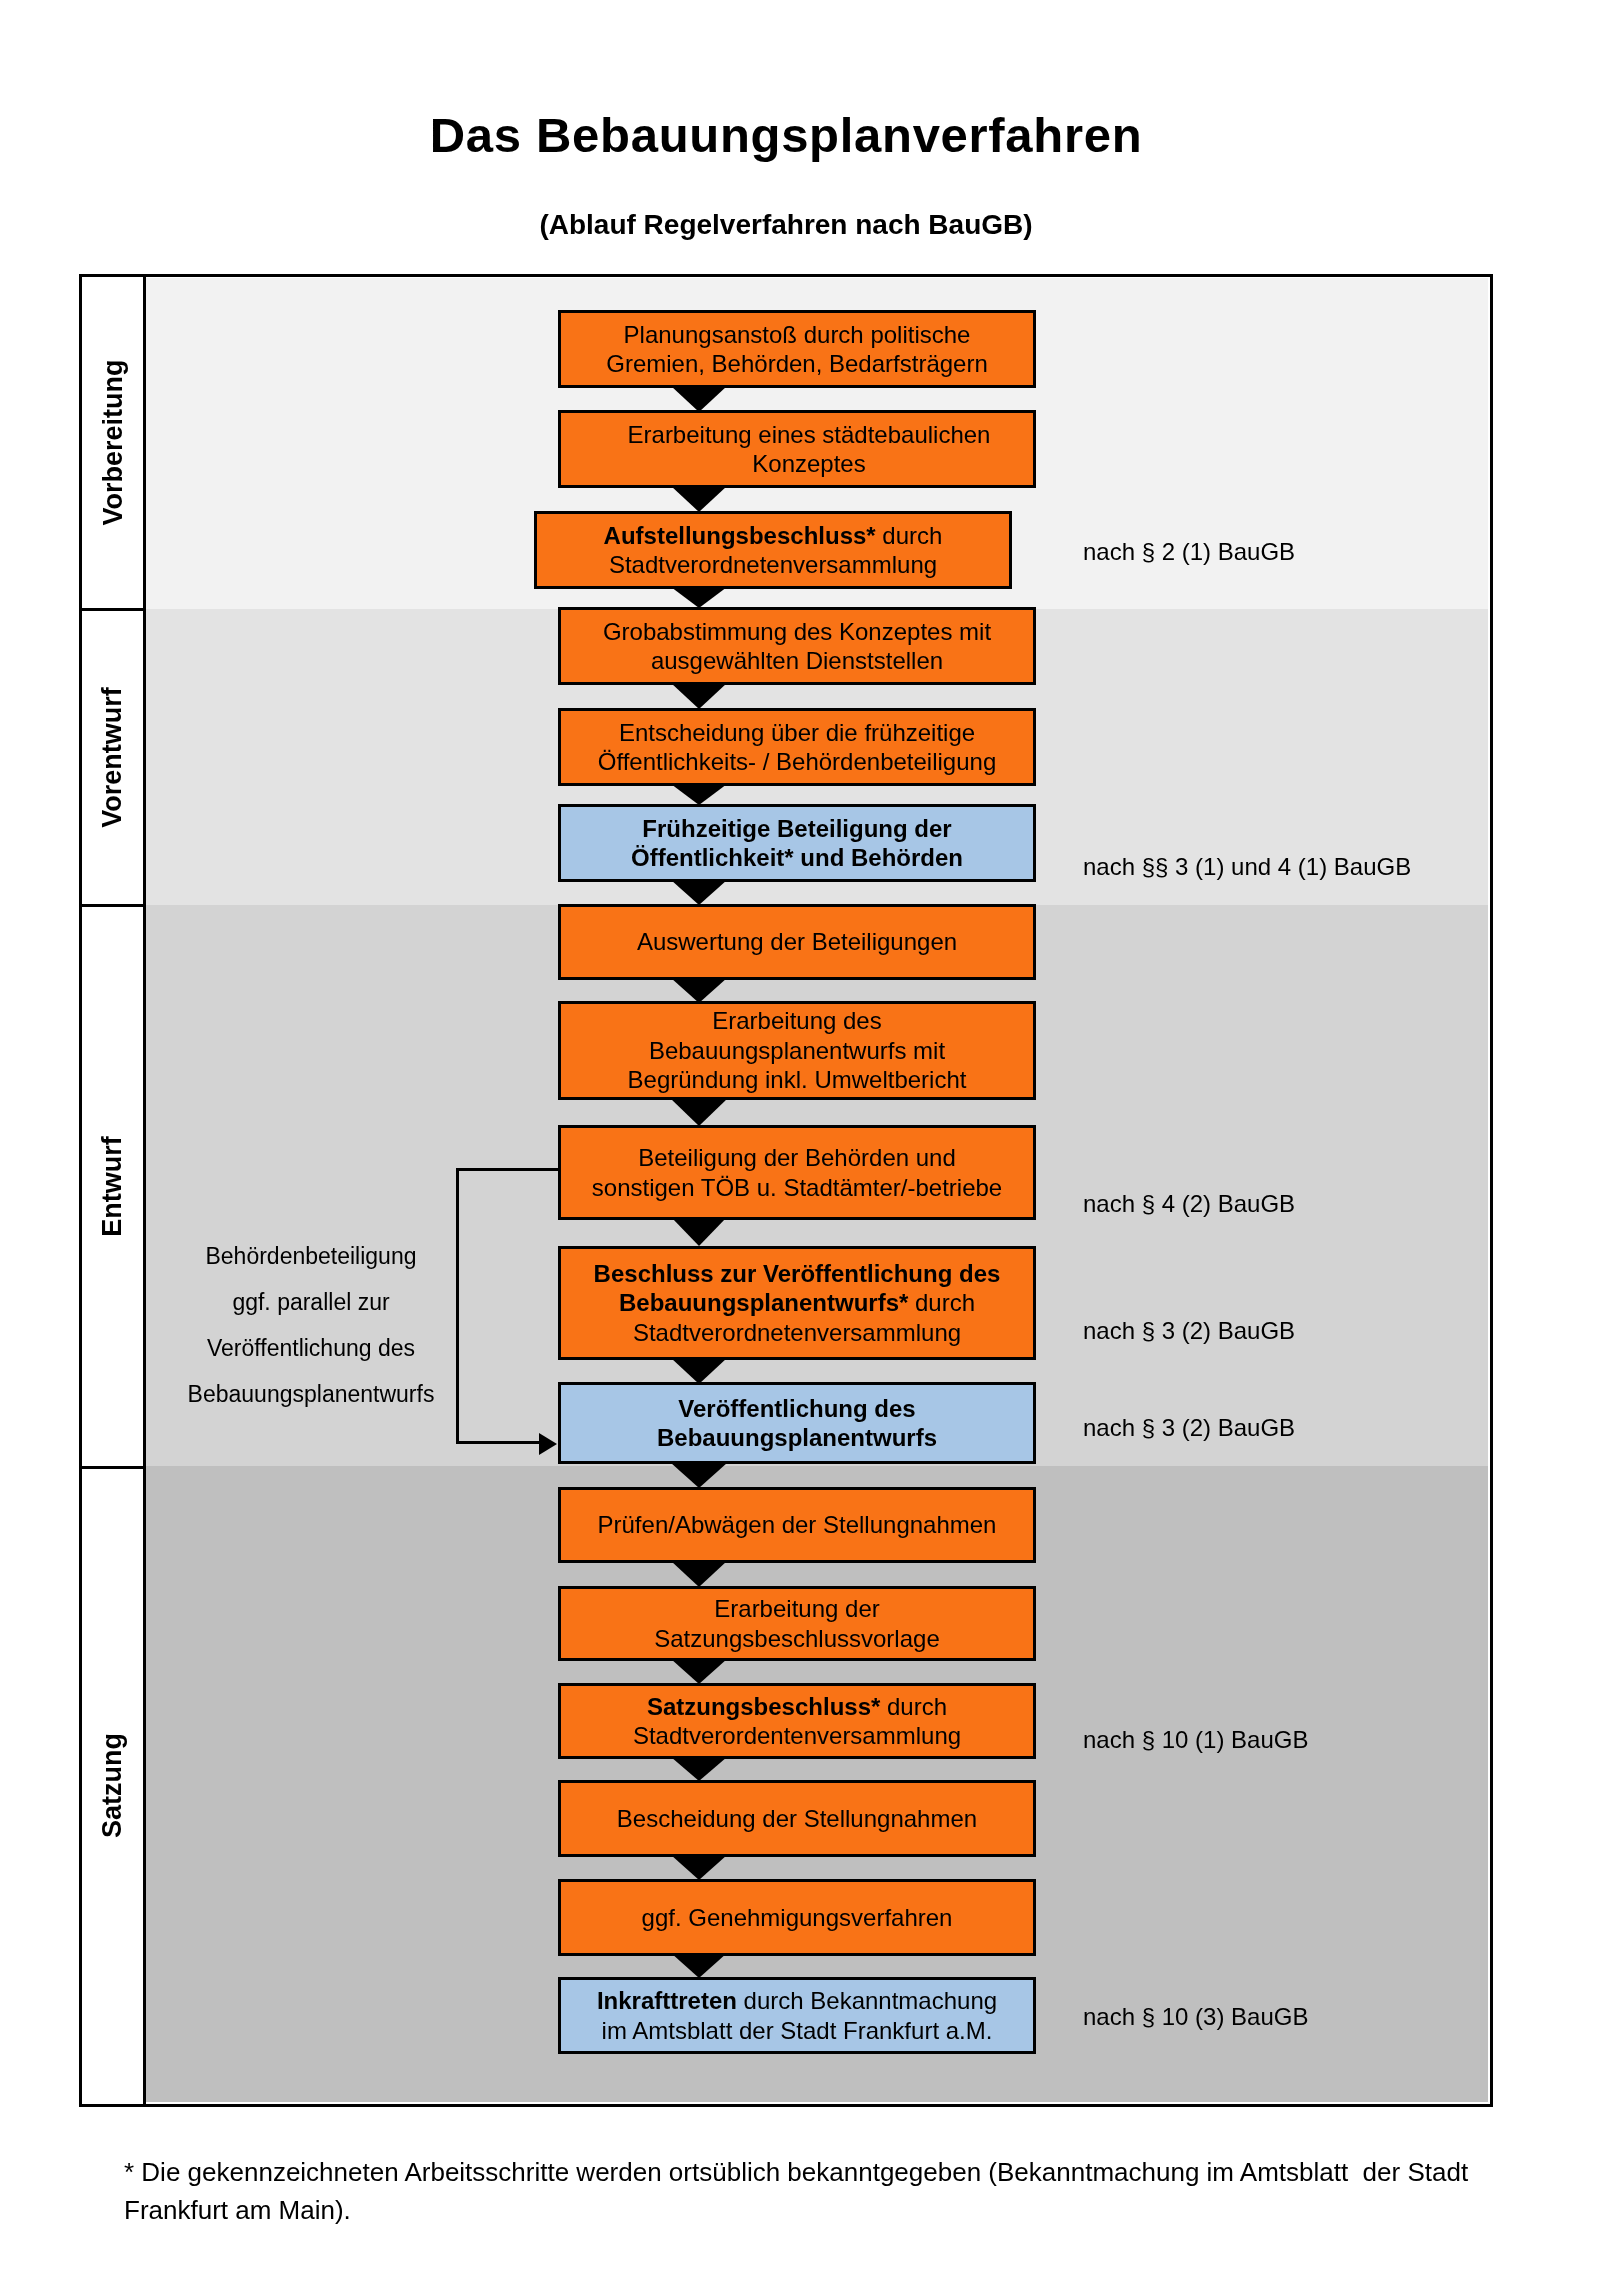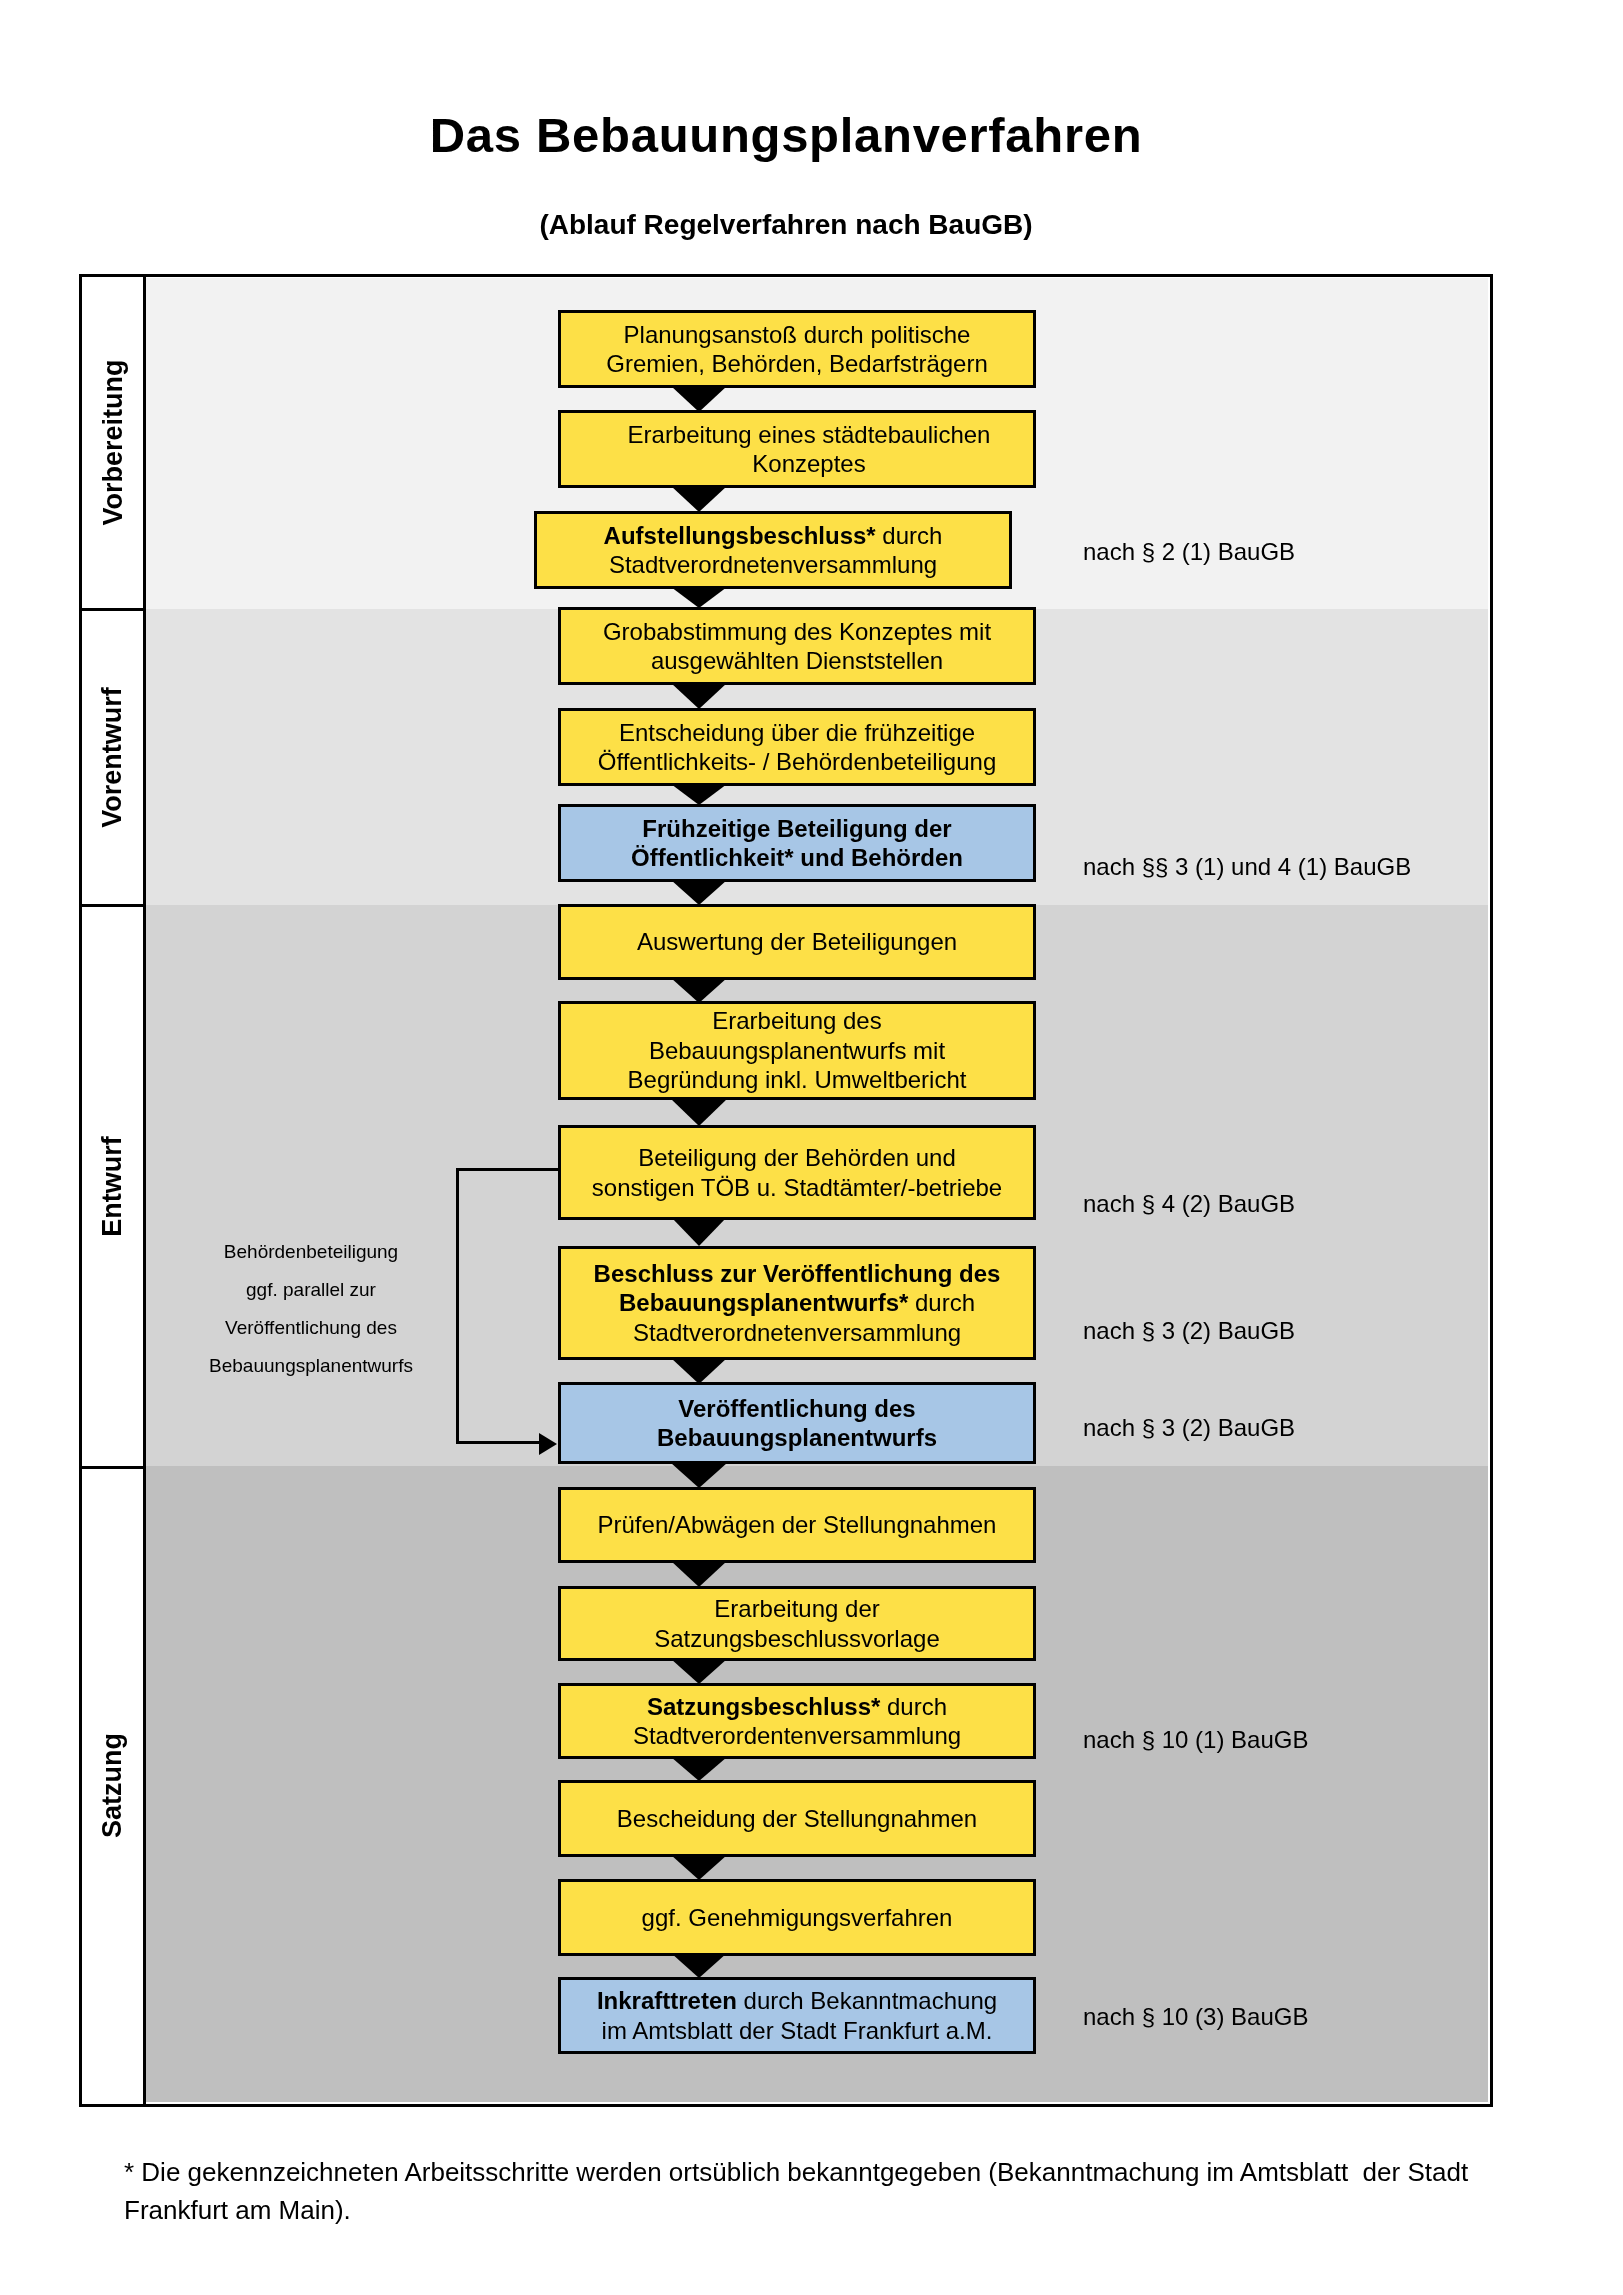--- a/index.html
+++ b/index.html
@@ -29,37 +29,37 @@
   .phase-cell{
     box-sizing:border-box;display:flex;align-items:center;justify-content:center;
     background:#fff;
   }
   .phase-cell + .phase-cell{border-top:3.9px solid #000;}
   .phase-cell span{
     transform:rotate(-90deg);white-space:nowrap;
     font-size:27px;font-weight:bold;
   }
   .step{
-    position:absolute;box-sizing:border-box;border:3.9px solid #000;background:#fde047;
+    position:absolute;box-sizing:border-box;border:3.9px solid #000;background:#f97316;
     display:flex;flex-direction:column;align-items:center;justify-content:center;
     text-align:center;font-size:24px;z-index:4;
   }
   .step .ln{line-height:29.5px;white-space:nowrap;}
   .step .b{font-weight:bold;}
   .flow-arrow{
     position:absolute;width:0;height:0;z-index:5;
     border-left:28px solid transparent;border-right:28px solid transparent;
   }
   .note{
     position:absolute;left:1083px;font-size:24px;line-height:29px;
     white-space:nowrap;z-index:4;
   }
   .side-annotation{
     position:absolute;left:180px;top:1233px;width:262px;text-align:center;
-    font-size:19px;line-height:38px;white-space:pre-line;z-index:4;
+    font-size:23px;line-height:46px;white-space:pre-line;z-index:4;
   }
   .bk{position:absolute;background:#000;z-index:4;}
   #bk-arrowhead{
     position:absolute;left:539px;top:1433px;width:0;height:0;background:transparent;z-index:4;
     border-top:11px solid transparent;border-bottom:11px solid transparent;
     border-left:18.3px solid #000;
   }
   .footnote{
     position:absolute;left:124px;top:2153px;width:1447px;
     font-size:26px;line-height:38px;white-space:pre-wrap;z-index:4;

